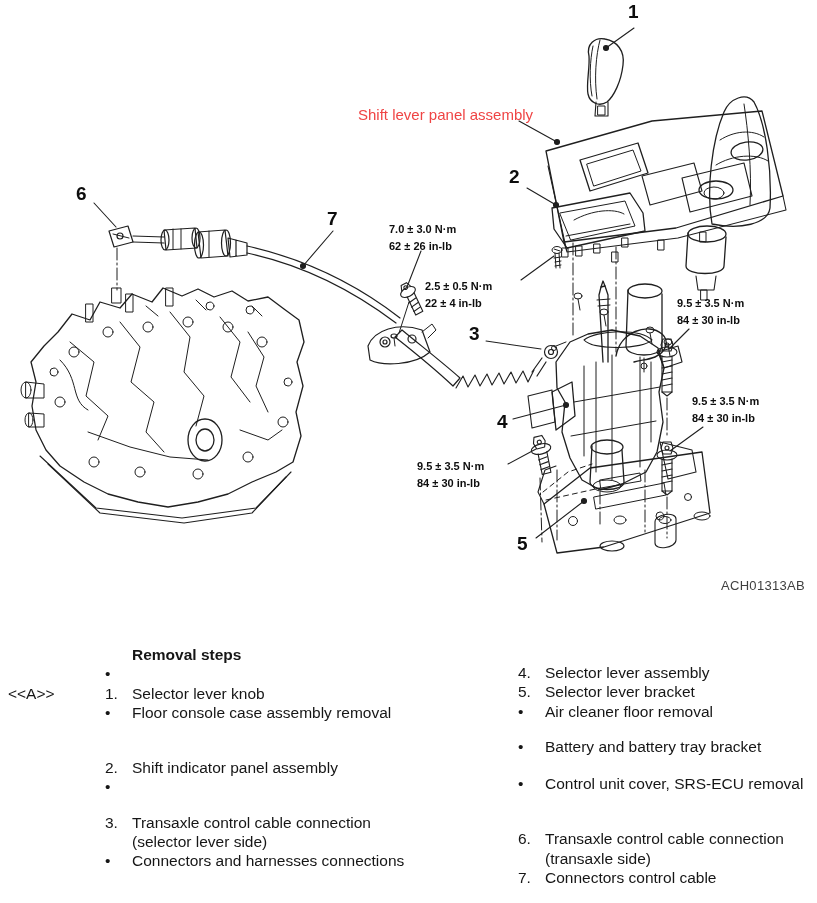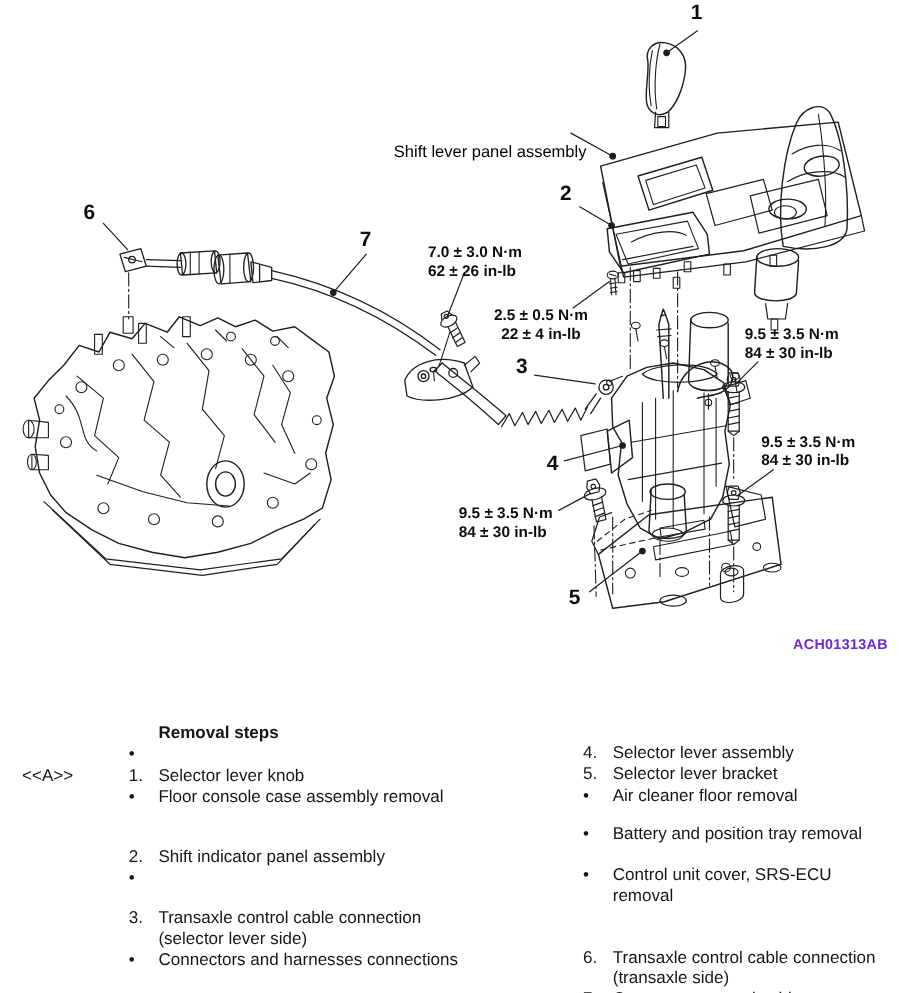--- a/index.html
+++ b/index.html
@@ -1,28 +1,28 @@
 <!DOCTYPE html>
 <html><head>
 <meta charset="utf-8">
 <style>
   html,body{margin:0;padding:0;background:#ffffff;}
   .page{position:relative;width:817px;height:903px;background:#ffffff;overflow:hidden;
         font-family:"Liberation Sans",sans-serif;color:#111;}
   .figure{position:absolute;left:0;top:0;width:817px;height:610px;}
   .figure svg{position:absolute;left:0;top:0;}
   .abs{position:absolute;white-space:nowrap;}
-  .part-label{font-size:15px;color:#000000;margin-top:24px;}
-  .torque{font-weight:bold;font-size:14px;line-height:16.5px;color:#0d0d0d;}
+  .part-label{font-size:15px;color:#ef4444;}
+  .torque{font-weight:bold;font-size:11px;line-height:16.5px;color:#0d0d0d;}
   .callout{font-weight:bold;font-size:19px;color:#0d0d0d;}
-  .fig-code{font-weight:bold;font-size:13px;letter-spacing:.3px;color:#6d28d9;}
+  .fig-code{font-weight:normal;font-size:13px;letter-spacing:.3px;color:#404040;}
   .steps-col{position:absolute;font-size:15.5px;line-height:19.3px;color:#161616;}
   .steps-left{left:8px;top:645px;width:432px;}
   .steps-right{left:518px;top:663px;width:300px;}
-  .grp{margin:12px;}
+  .grp{margin:0;}
   .mt16{margin-top:16px;} .mt18{margin-top:18px;} .mt36{margin-top:36px;}
   .row{display:flex;align-items:flex-start;}
   .side{width:97px;flex:none;}
   .marker{width:27px;flex:none;}
   .steps-left .text{width:287px;}
   .steps-right .text{width:272px;}
   .hdr .text{font-weight:bold;}
 </style>
 </head>
 <body>
@@ -279,21 +279,21 @@
           <circle cx="303" cy="266" r="2.5" fill="#1f1f1f"></circle>
       </g>
     </svg>
 
     <div class="abs part-label" style="left:358px;top:106px;">Shift lever panel assembly</div>
 
     <div class="abs torque" style="left:389px;top:221px;">
       <div>7.0 ± 3.0 N·m</div>
       <div>62 ± 26 in-lb</div>
     </div>
-    <div class="abs torque" style="left:449px;top:278px;text-align:center;">
+    <div class="abs torque" style="left:425px;top:278px;">
       <div>2.5 ± 0.5 N·m</div>
       <div>22 ± 4 in-lb</div>
     </div>
     <div class="abs torque" style="left:677px;top:295px;">
       <div>9.5 ± 3.5 N·m</div>
       <div>84 ± 30 in-lb</div>
     </div>
     <div class="abs torque" style="left:692px;top:393px;">
       <div>9.5 ± 3.5 N·m</div>
       <div>84 ± 30 in-lb</div>
@@ -372,21 +372,21 @@
         <span class="text">Selector lever bracket</span>
       </div>
       <div class="row">
         <span class="marker">•</span>
         <span class="text">Air cleaner floor removal</span>
       </div>
     </div>
     <div class="grp mt16">
       <div class="row">
         <span class="marker">•</span>
-        <span class="text">Battery and position tray removal</span>
+        <span class="text">Battery and battery tray bracket</span>
       </div>
     </div>
     <div class="grp mt18">
       <div class="row">
         <span class="marker">•</span>
         <span class="text">Control unit cover, SRS-ECU removal</span>
       </div>
     </div>
     <div class="grp mt36">
       <div class="row">

